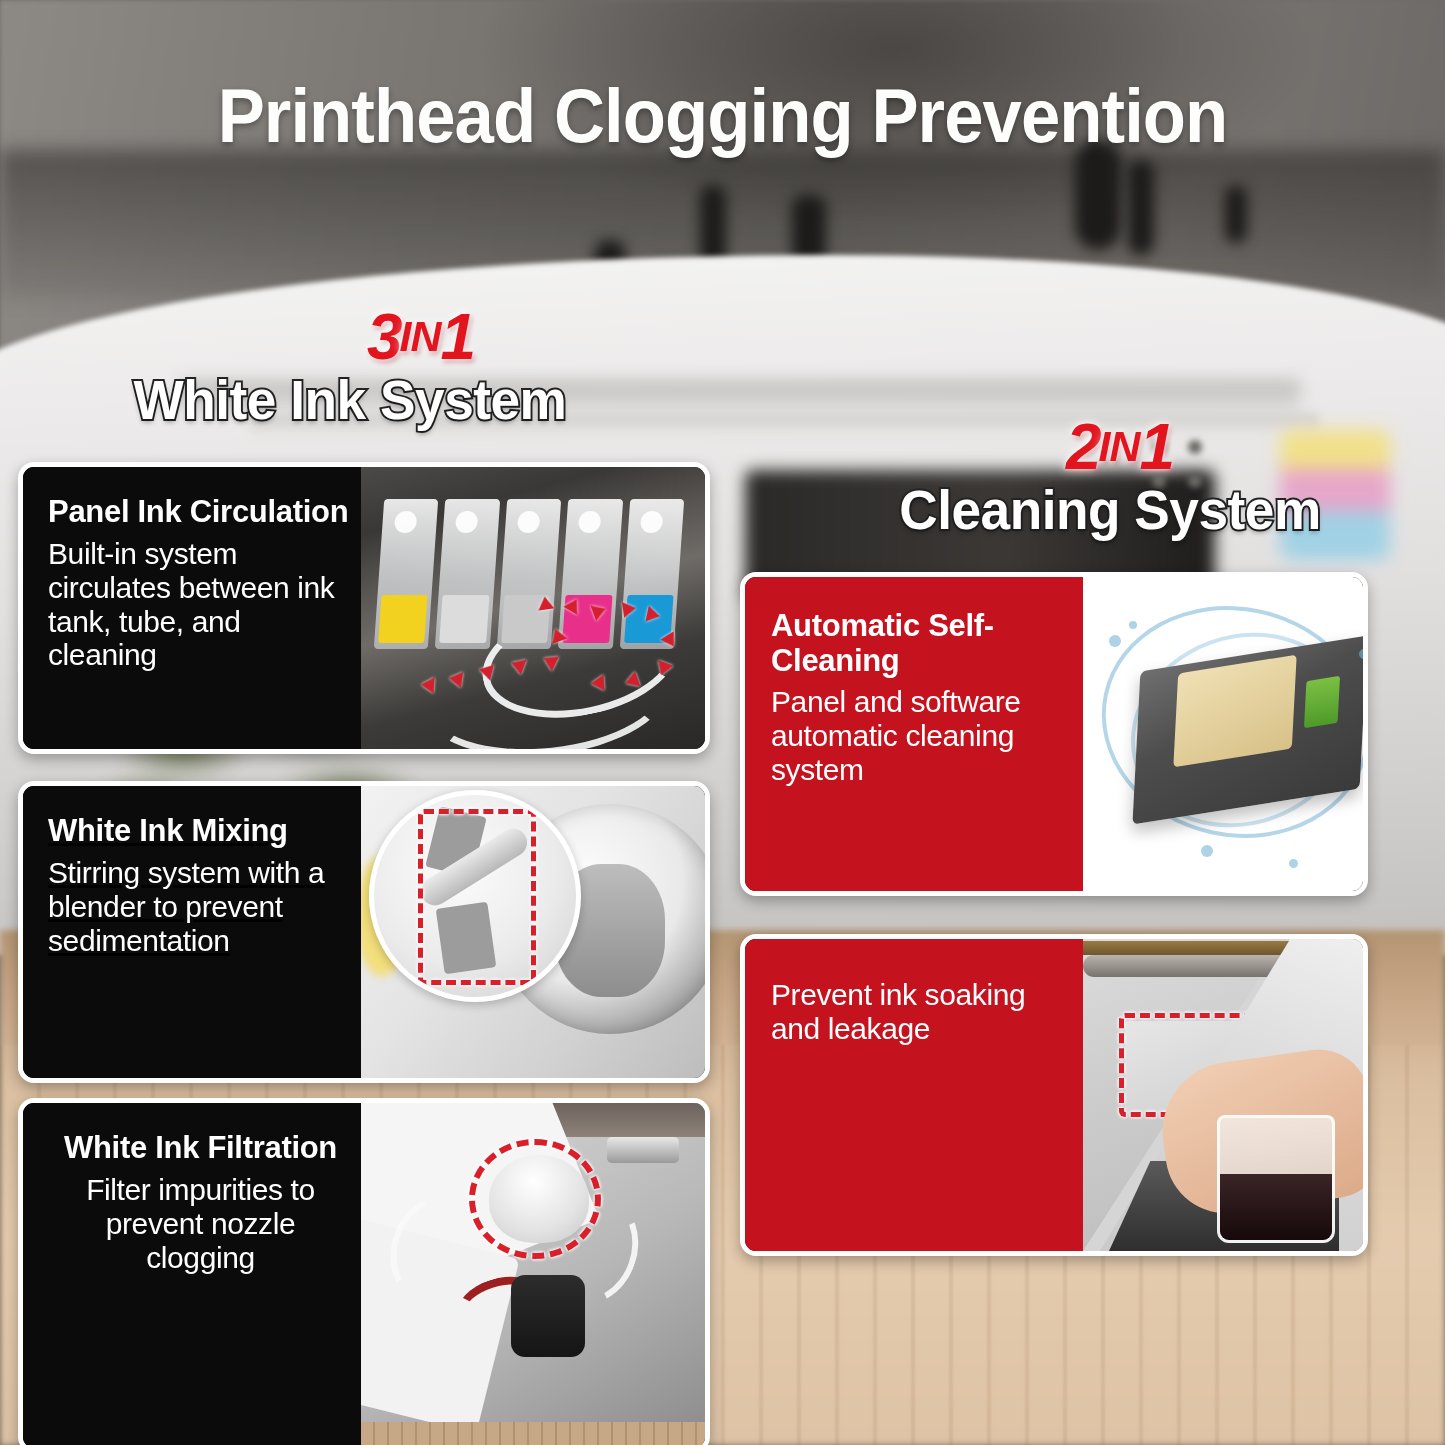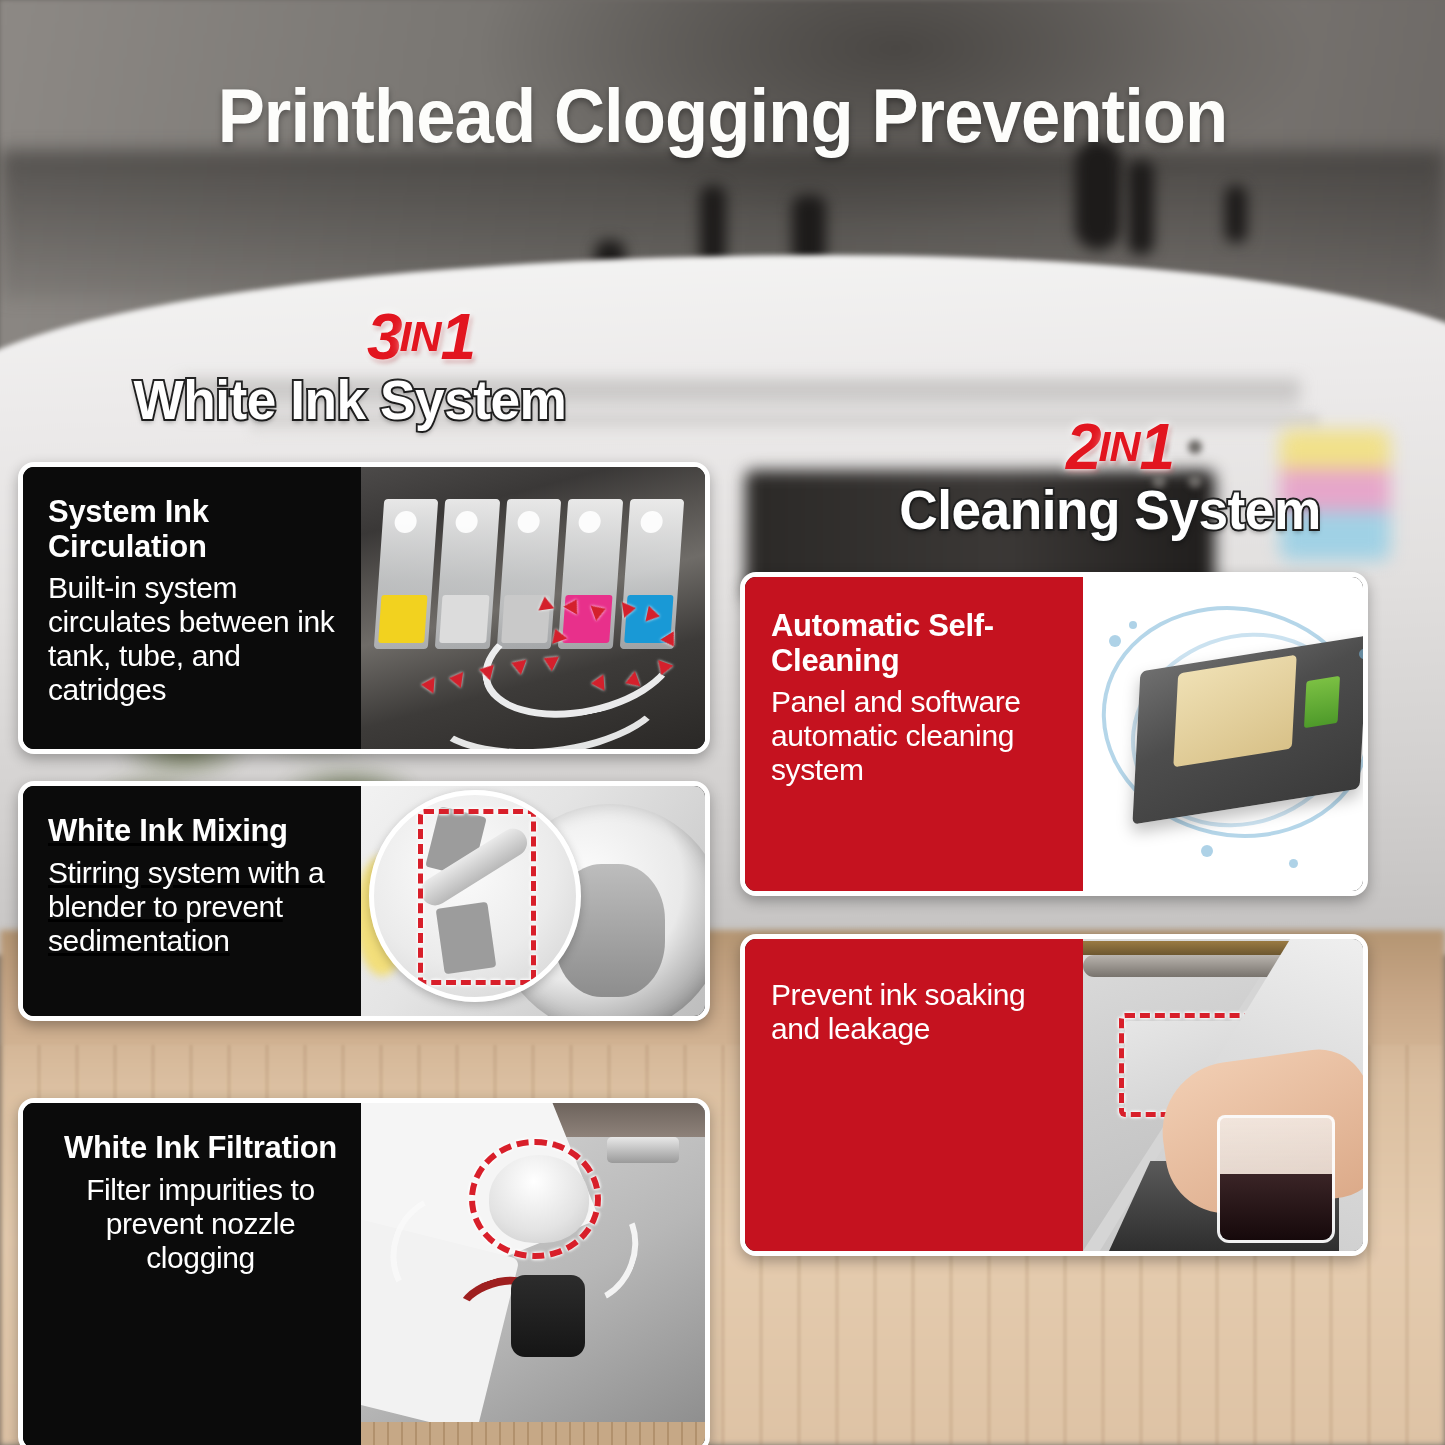--- a/index.html
+++ b/index.html
@@ -137,21 +137,21 @@
   .photo { flex:1 1 auto; position:relative; overflow:hidden; background:#cfcfcf; }
 
   
   .card.left { width:692px; }
   .card.left .panel { width:338px; background:#0b0b0b; padding:28px 8px 10px 25px; }
   
   .card.right { width:628px; }
   .card.right .panel { width:338px; background:#c5121f; padding:32px 10px 10px 26px; }
 
   #card1 { left:18px;  top:462px;  height:292px; }
-  #card2 { left:18px;  top:781px;  height:240px;text-decoration:underline; }
+  #card2 { left:18px;  top:781px;  height:302px;text-decoration:underline; }
   #card3 { left:18px;  top:1098px; height:355px;text-align:center; }
   #card4 { left:740px; top:572px;  height:324px; }
   #card5 { left:740px; top:934px;  height:322px; }
 
   
   .ph1 {
     background:
       linear-gradient(165deg,#4c4a49 0%, #3a3837 18%, #55524f 32%, #6f6c68 48%, #3d3b39 70%, #2a2826 100%);
   }
   .ph1 .carts { position:absolute; left:18px; top:32px; width:300px; height:150px; display:flex; gap:7px; transform:skewX(-4deg); }
@@ -251,22 +251,22 @@
   <div class="sec-title">White Ink System</div>
 </div>
 
 <div class="sec-head" id="sh-right">
   <div class="badge"><span>2</span><span class="in">IN</span><span>1</span></div>
   <div class="sec-title">Cleaning System</div>
 </div>
 
 <div class="card left" id="card1">
   <div class="panel">
-    <div class="p-title">System Ink Circulation</div>
-    <div class="p-body">Built-in system circulates between ink tank, tube, and catridges</div>
+    <div class="p-title">Panel Ink Circulation</div>
+    <div class="p-body">Built-in system circulates between ink tank, tube, and cleaning</div>
   </div>
   <div class="photo ph1">
     <div class="carts">
       <div class="cart">
           <div class="ink y"></div>
         </div>
       <div class="cart">
           <div class="ink" style="background:#dcdcdc"></div>
         </div>
       <div class="cart">

